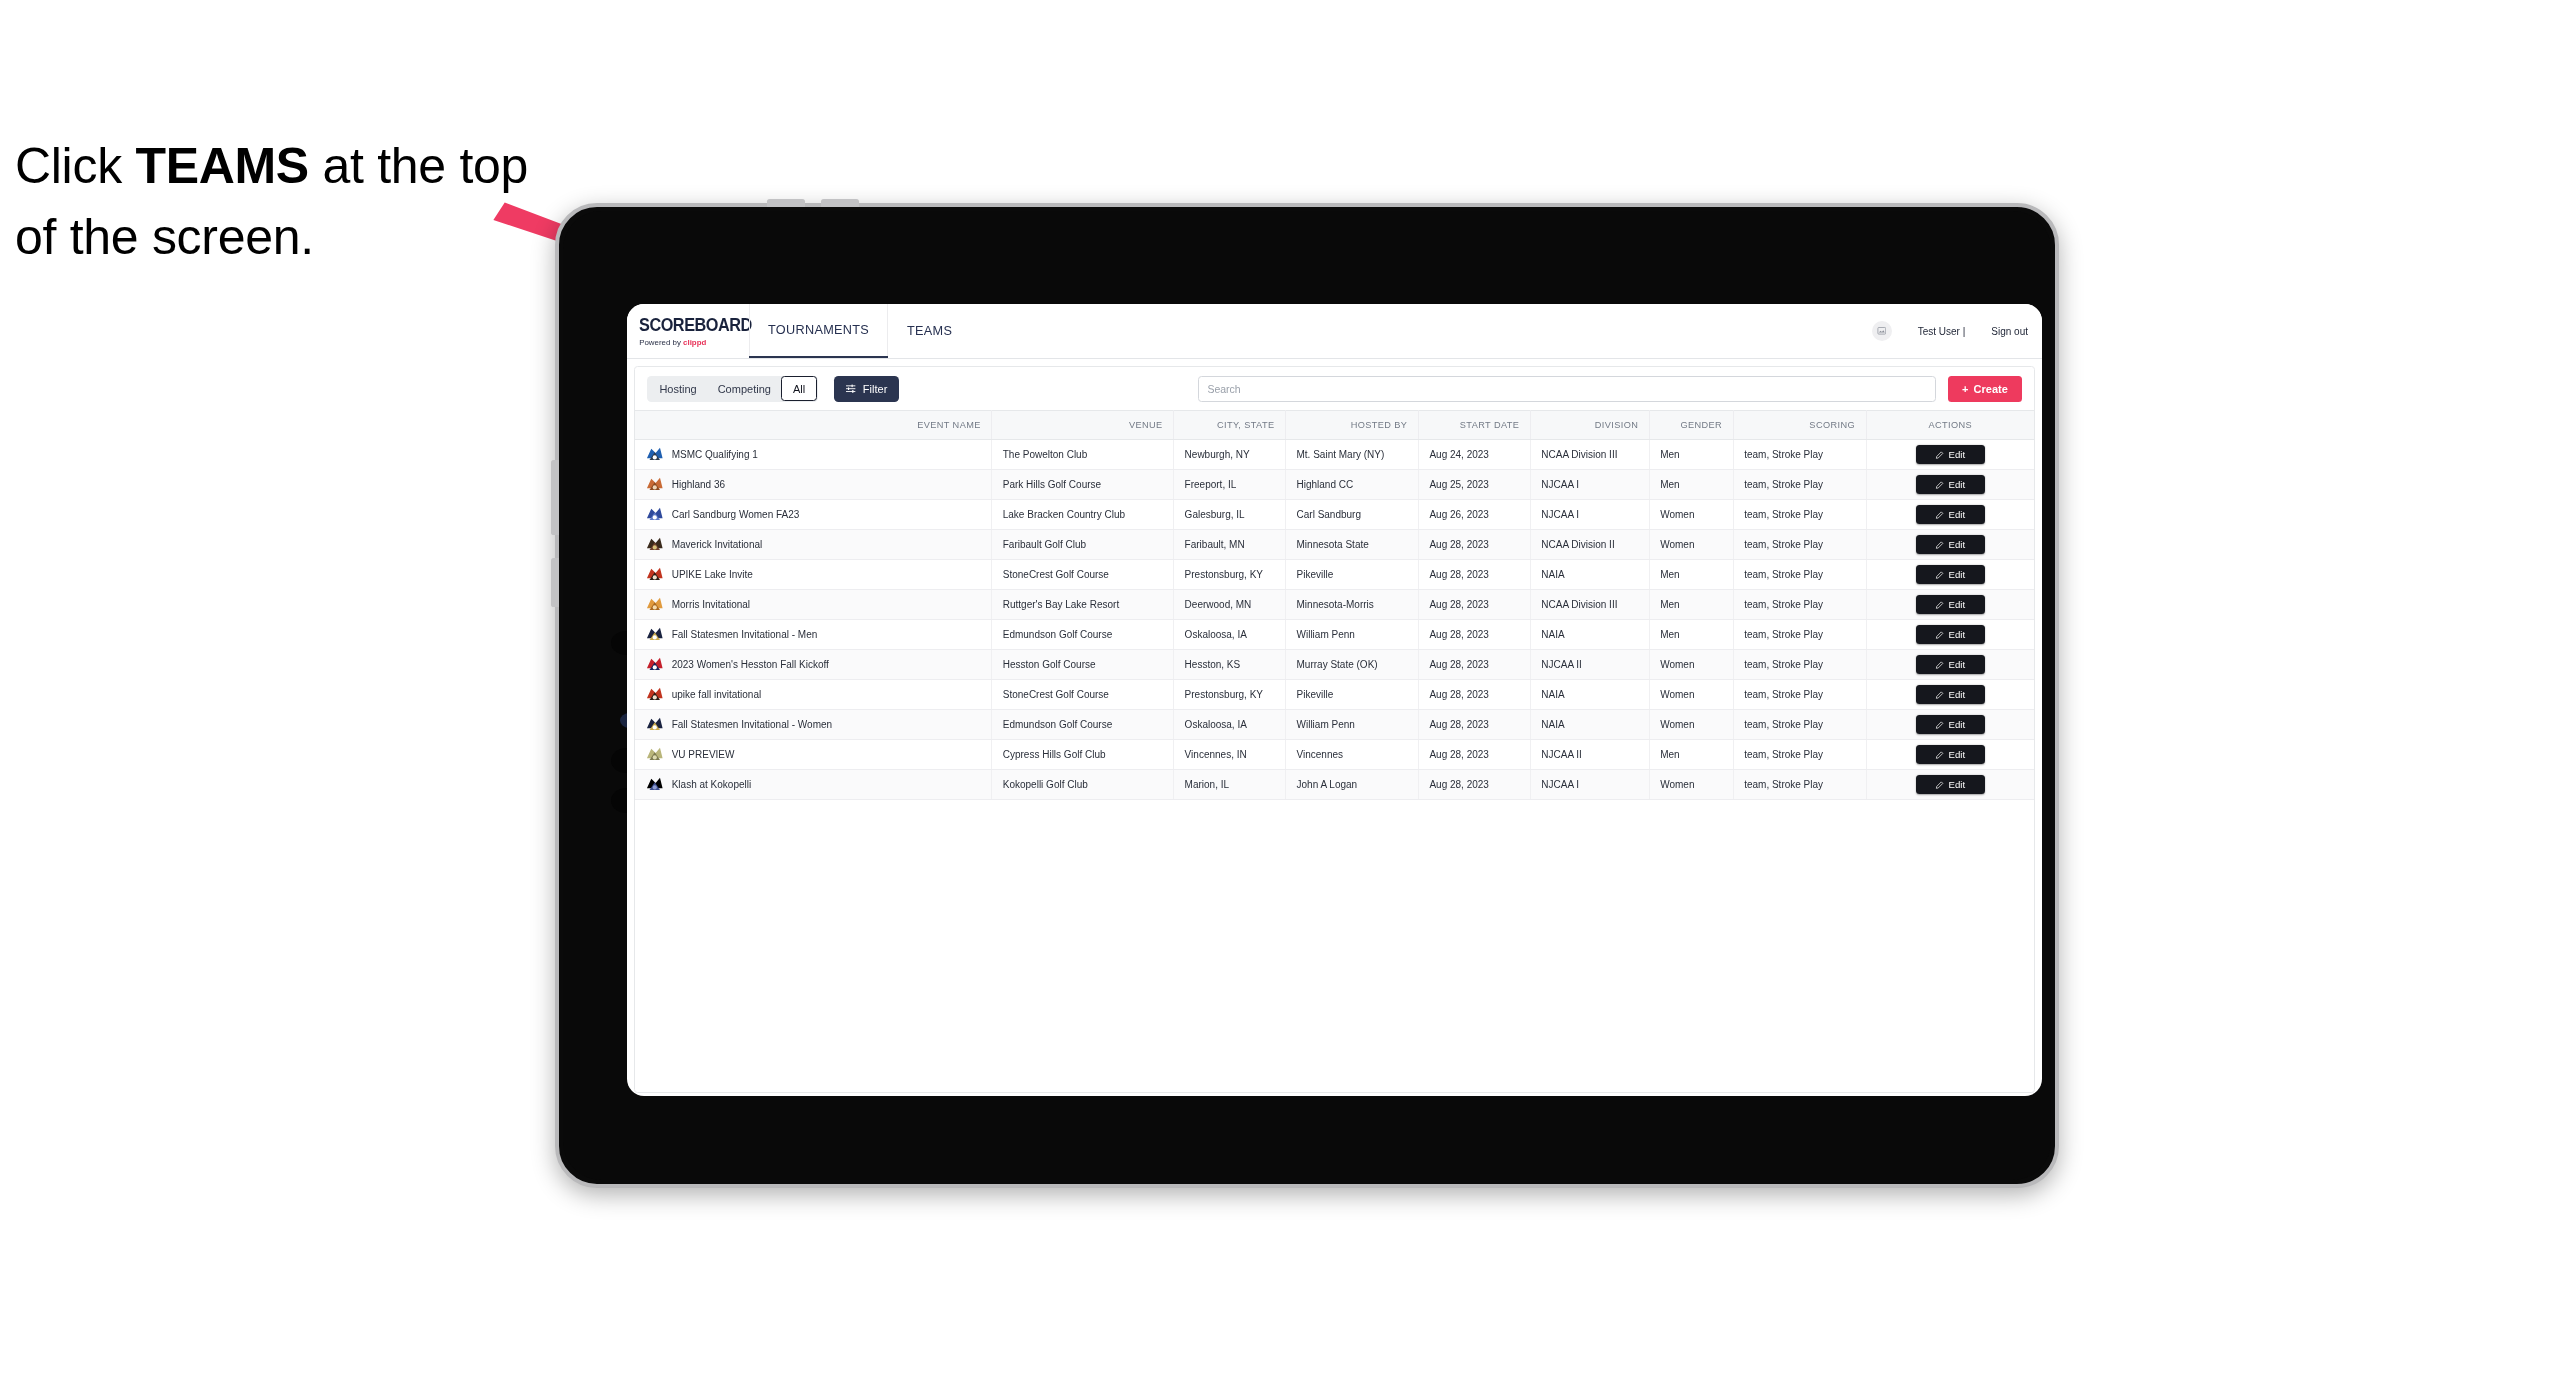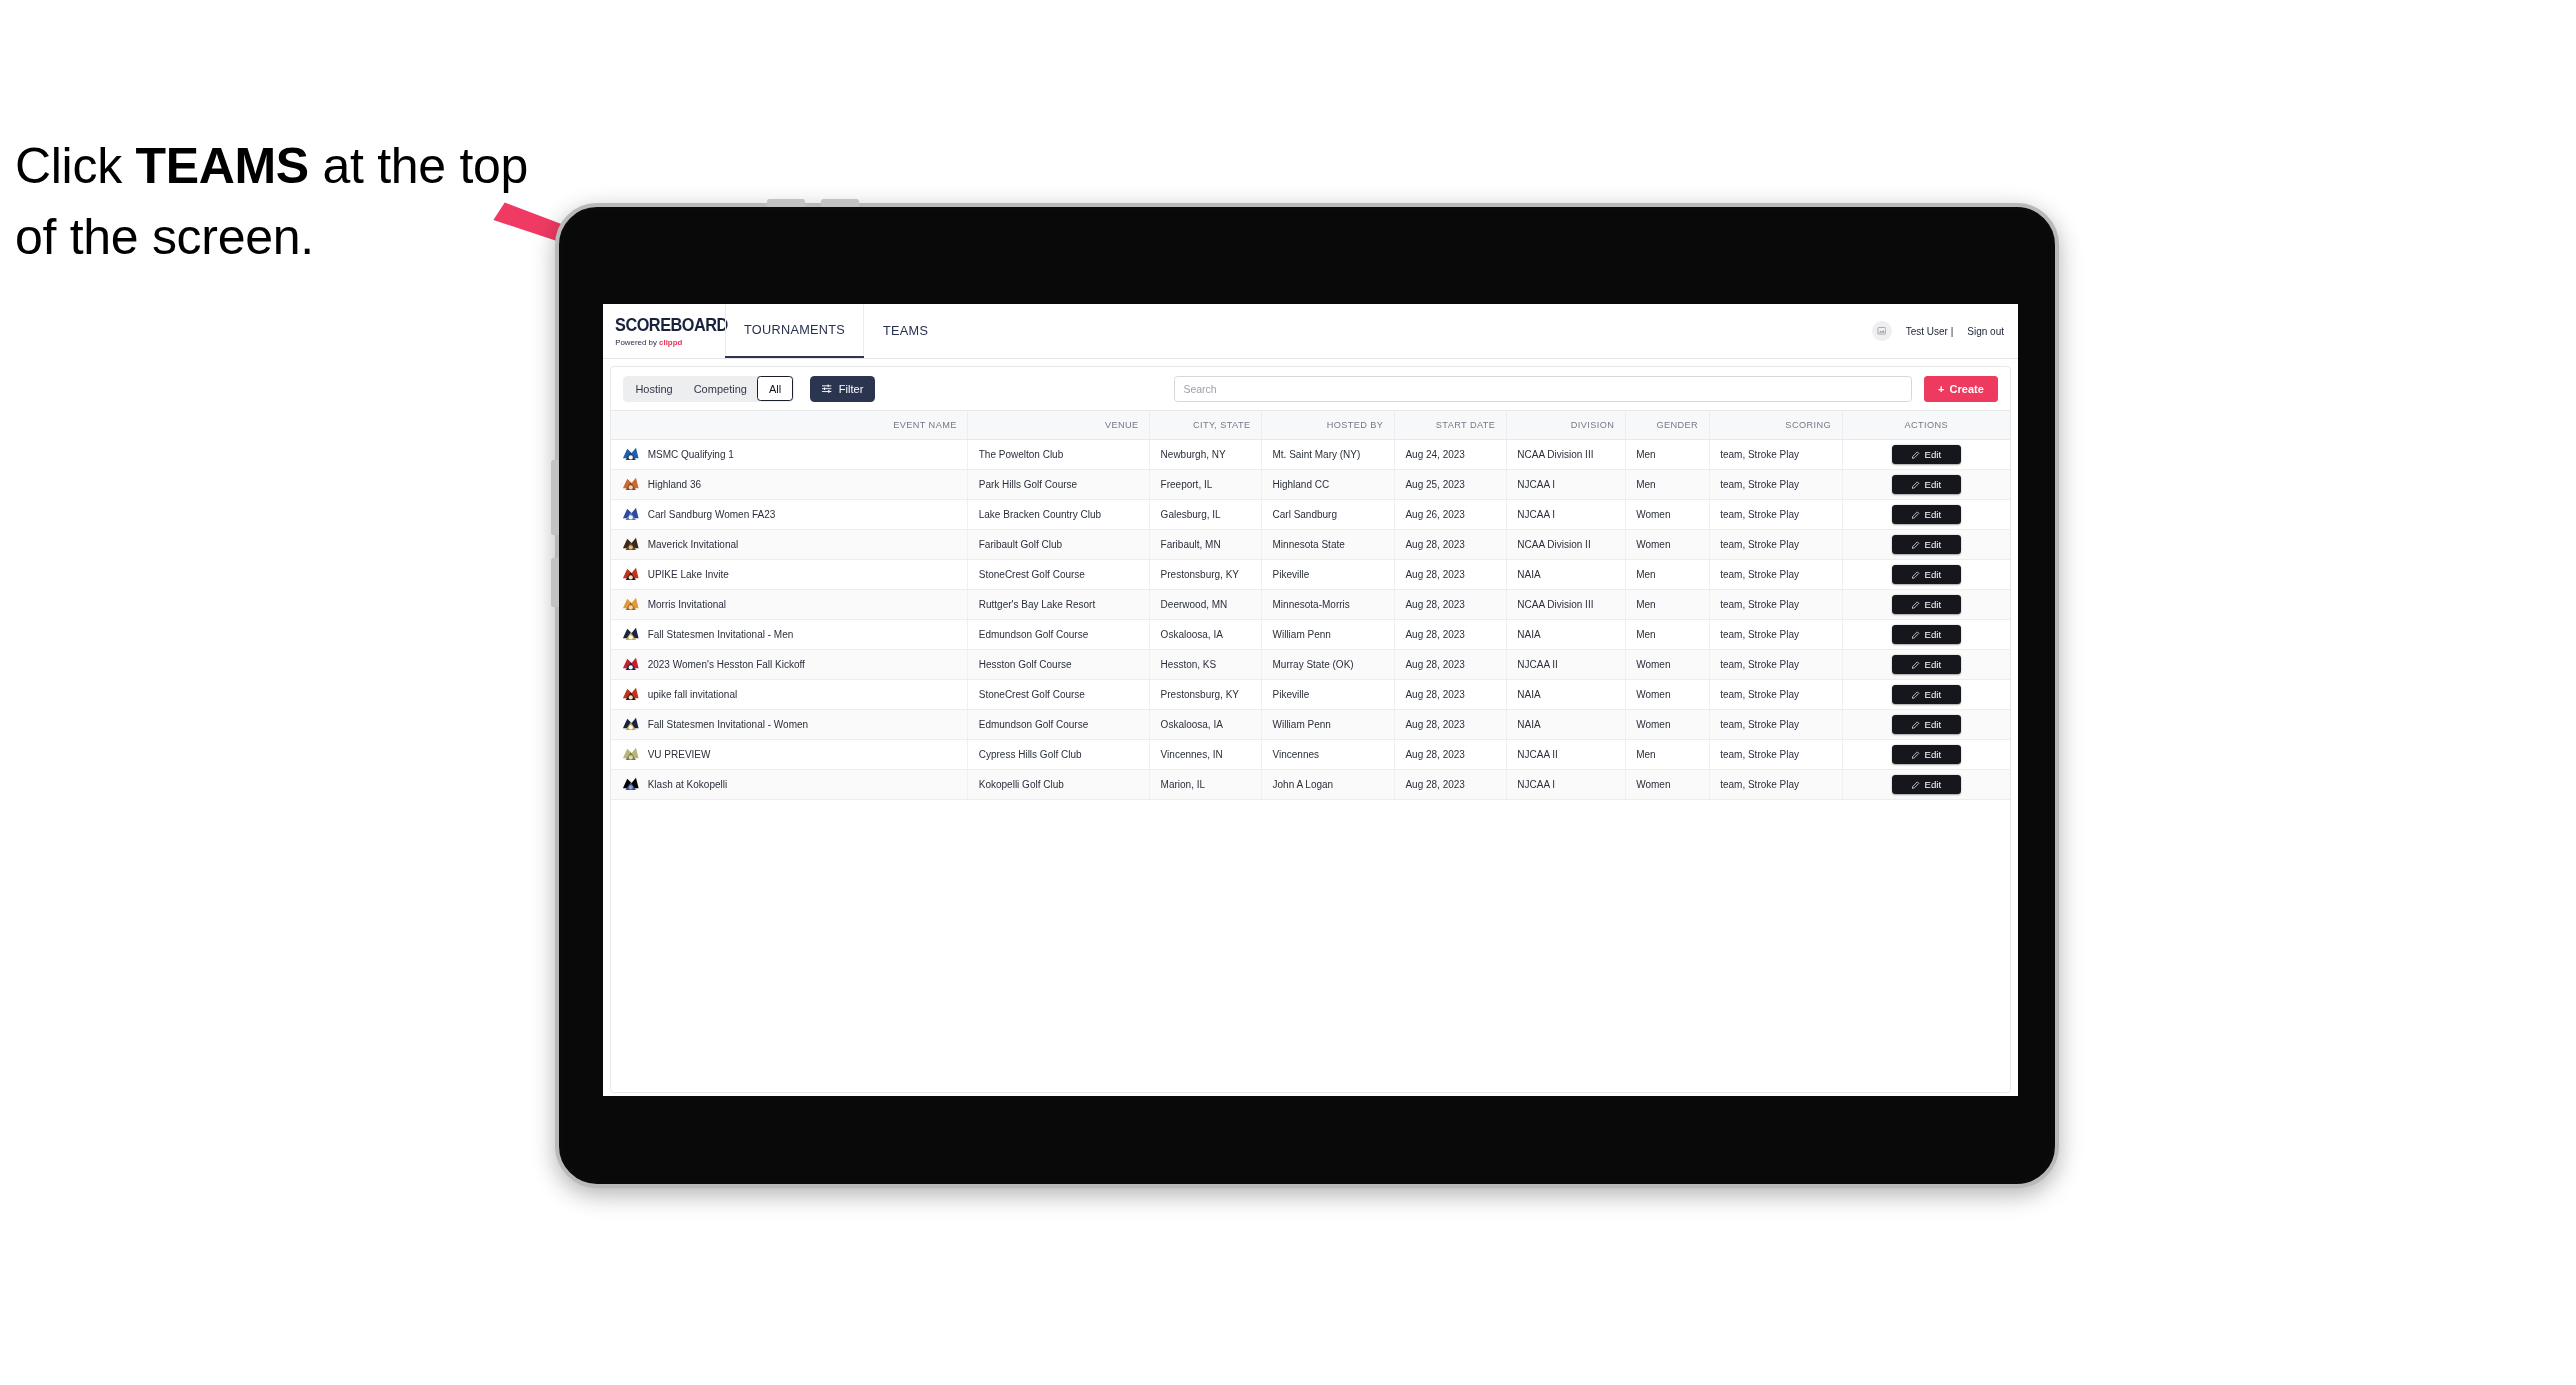--- a/index.html
+++ b/index.html
@@ -57,24 +57,25 @@
   .sensor{position:absolute;border-radius:50%;background:#000;}
   #sensor-a{left:52px;top:424px;width:31px;height:23.6px;background:#050505;}
   #sensor-b{left:68px;top:472px;width:7.9px;height:7.9px;background:#0c0c0c;}
   #sensor-c{left:61px;top:506px;width:19px;height:15px;background:#1b2540;}
   #sensor-d{left:52px;top:541px;width:31px;height:24.5px;background:#050505;}
   #sensor-e{left:52px;top:581px;width:31px;height:24.5px;background:#050505;}
 
   
   #app{
     position:absolute;
-    left:603px; top:304px;
+    left:627px; top:304px;
     width:1415px; height:792px;
     background:#ffffff;
     overflow:hidden;
+    border-radius:17px;
   }
 
   
   #appbar{
     height:54px;
     background:#ffffff;
     border-bottom:0.9px solid #e3e5e8;
     display:flex;align-items:stretch;
     position:relative;
   }
@@ -95,21 +96,21 @@
     position:relative;cursor:pointer;
   }
   .navtab.active{border-bottom:2.6px solid #2b3550;}
   .navtab.active::before{
     content:"";position:absolute;left:0;top:0;bottom:0;width:0.9px;background:#ececee;
   }
   .navtab.active::after{
     content:"";position:absolute;right:0;top:0;bottom:0;width:0.9px;background:#ececee;
   }
   #appbar-right{
-    margin-left:auto;display:flex;align-items:center;gap:14px;padding-right:14px;
+    margin-left:auto;display:flex;align-items:center;gap:26px;padding-right:14px;
   }
   #avatar{
     width:20px;height:20px;border-radius:50%;background:#efeff1;
     display:flex;align-items:center;justify-content:center;color:#8b8f99;font-size:9.6px;
   }
   #username{font-size:10px;color:#1d2334;}
   #signout{font-size:10px;color:#1d2334;cursor:pointer;}
 
   
   #card{

